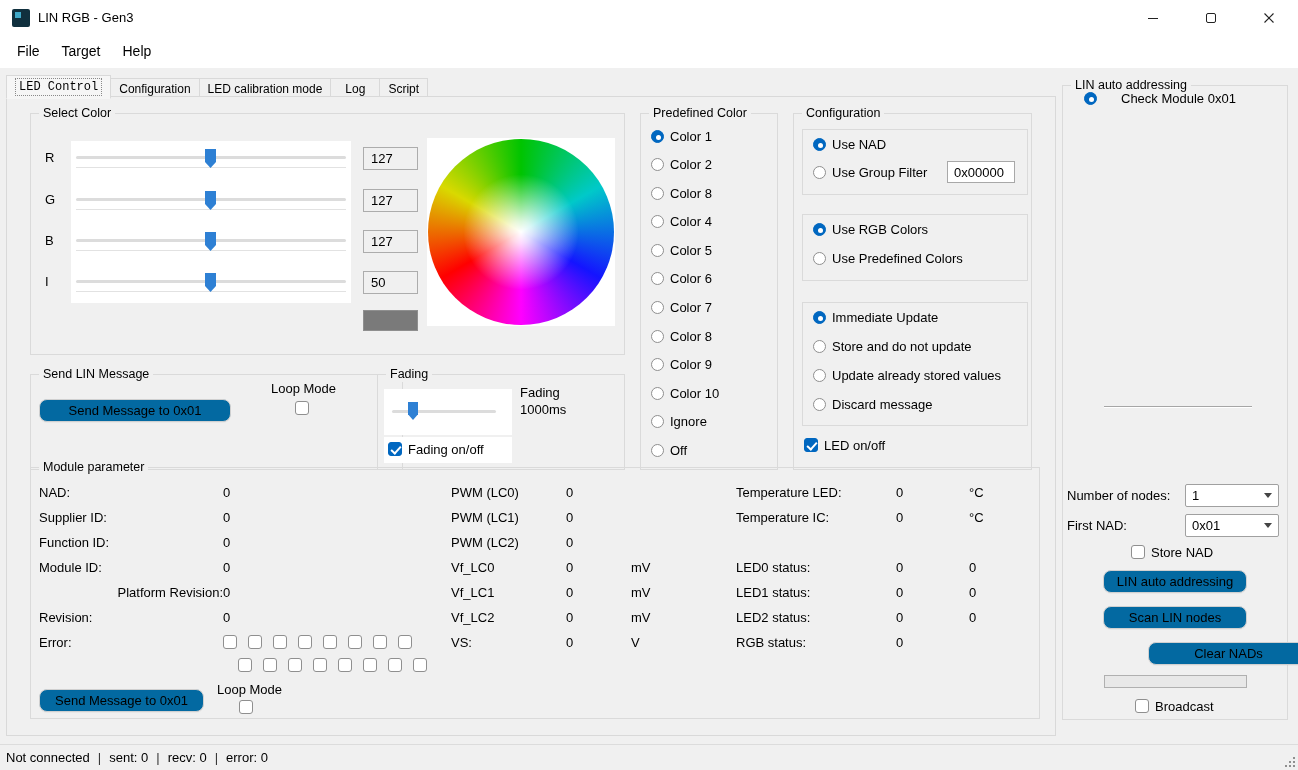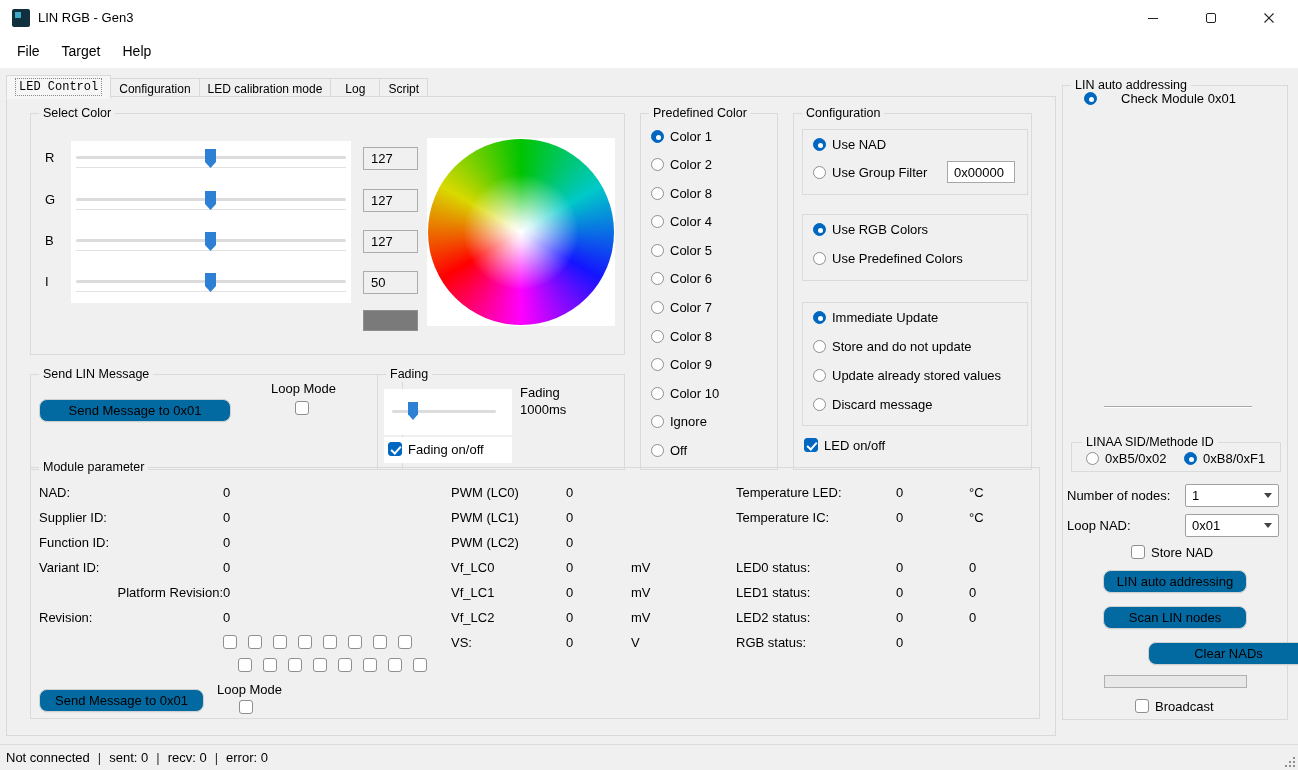--- a/index.html
+++ b/index.html
@@ -311,30 +311,33 @@
           </div>
         <div class="mp-row">
             <span style="width:184px;">Supplier ID:</span>
             <span>0</span>
           </div>
         <div class="mp-row">
             <span style="width:184px;">Function ID:</span>
             <span>0</span>
           </div>
         <div class="mp-row">
-            <span style="width:184px;">Variant ID:</span>
+            <span style="width:184px;">Module ID:</span>
             <span>0</span>
           </div>
         <div class="mp-row">
             <span style="width:184px;text-align:right;">Platform Revision:</span>
             <span>0</span>
           </div>
         <div class="mp-row">
             <span style="width:184px;">Revision:</span>
             <span>0</span>
+          </div>
+        <div class="mp-row">
+            <span style="width:184px;">Error:</span>
           </div>
       </div>
 
       <div class="ecb-row" style="left:192px; top:167px;">
         <span class="check"></span>
           <span class="check"></span>
           <span class="check"></span>
           <span class="check"></span>
           <span class="check"></span>
           <span class="check"></span>
@@ -436,39 +439,28 @@
     <div class="gb" style="left:1062px; top:17px; width:226px; height:635px;">
       <div class="gb-t">LIN auto addressing</div>
 
       <div class="opt" style="position:absolute; left:21px; top:4px;gap:24px;">
         <span class="radio checked"></span>
         <span class="lbl">Check Module 0x01</span>
       </div>
 
       <div class="divider" style="left:41px; top:320px; width:148px;"></div>
 
-      <div class="gb" style="left:8px; top:356px; width:210px; height:30px;">
-        <div class="gb-t" style="left:10px; background:#f0f0f0;">LINAA SID/Methode ID</div>
-        <div class="opt" style="position:absolute; left:14px; top:7px;">
-          <span class="radio"></span>
-          <span class="lbl">0xB5/0x02</span>
-        </div>
-        <div class="opt" style="position:absolute; left:112px; top:7px;">
-          <span class="radio checked"></span>
-          <span class="lbl">0xB8/0xF1</span>
-        </div>
-      </div>
 
       <div class="lbl" style="position:absolute; left:4px; top:402px;">Number of nodes:</div>
       <div class="combo" style="left:122px; top:398px; width:94px; height:23px;">
         <span>1</span>
         <span class="chev"></span>
       </div>
 
-      <div class="lbl" style="position:absolute; left:4px; top:432px;">Loop NAD:</div>
+      <div class="lbl" style="position:absolute; left:4px; top:432px;">First NAD:</div>
       <div class="combo" style="left:122px; top:428px; width:94px; height:23px;">
         <span>0x01</span>
         <span class="chev"></span>
       </div>
 
       <div class="opt" style="position:absolute; left:68px; top:458px;">
         <span class="check"></span>
         <span class="lbl">Store NAD</span>
       </div>
 

